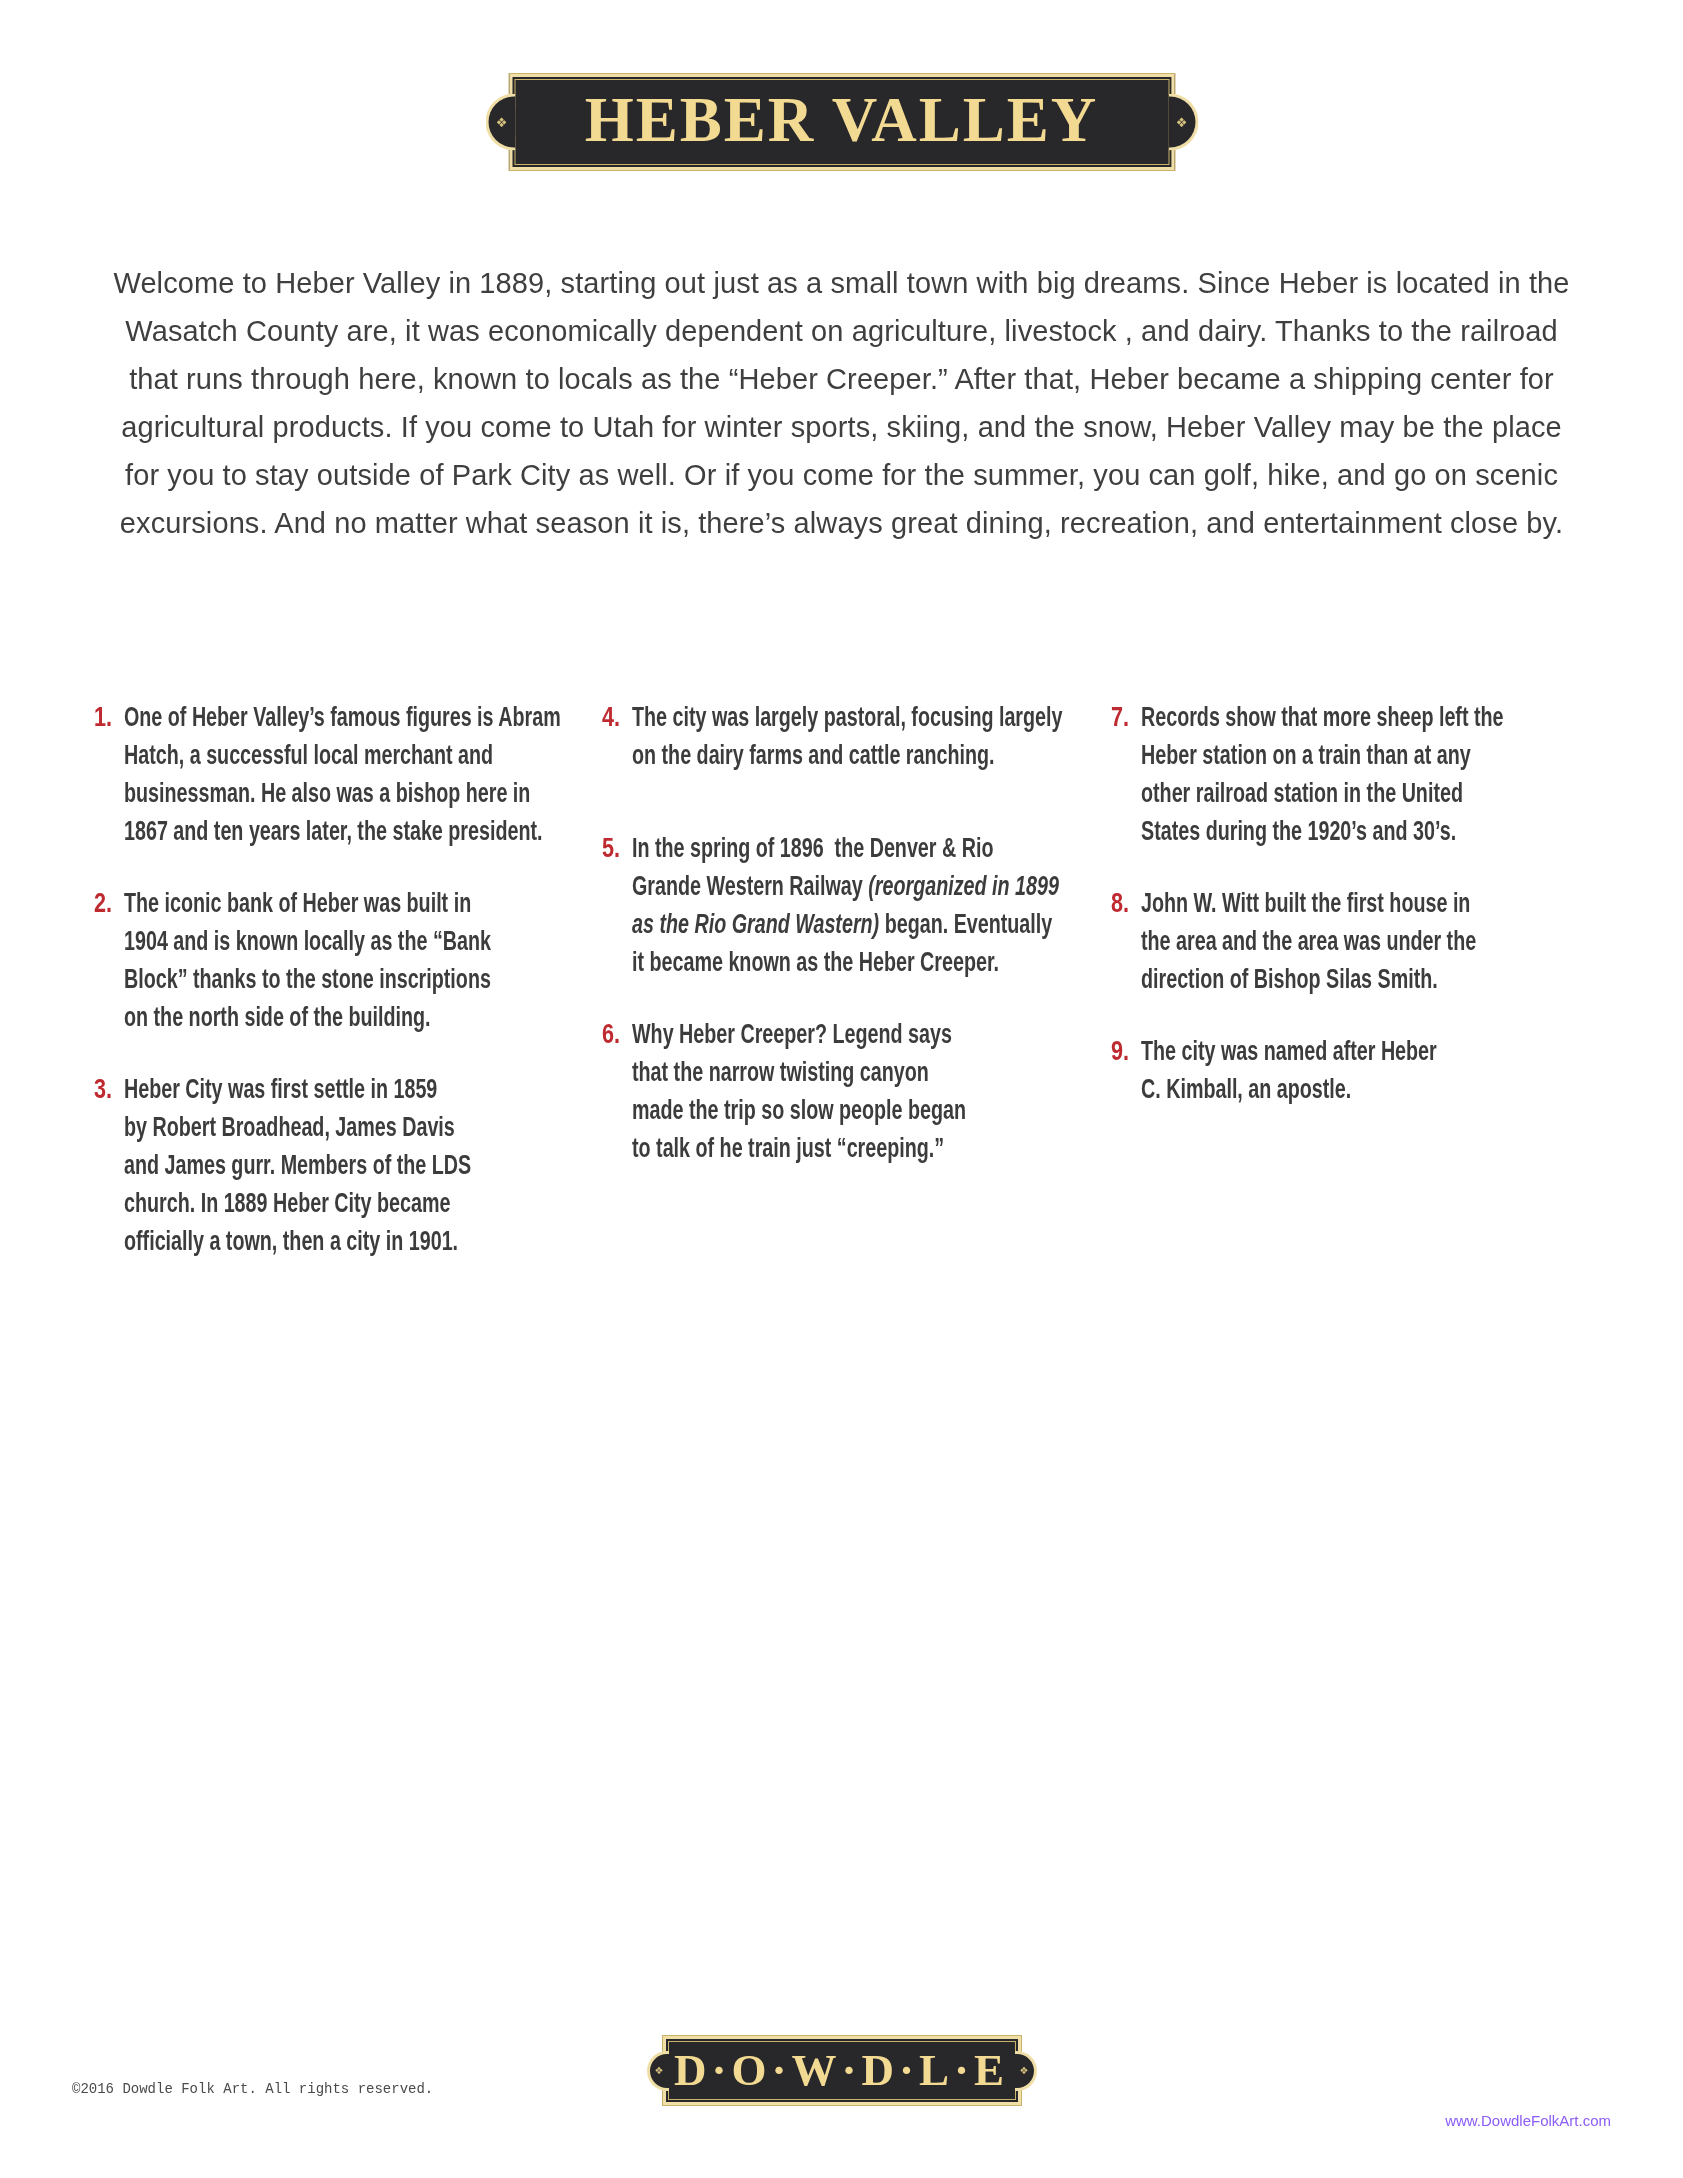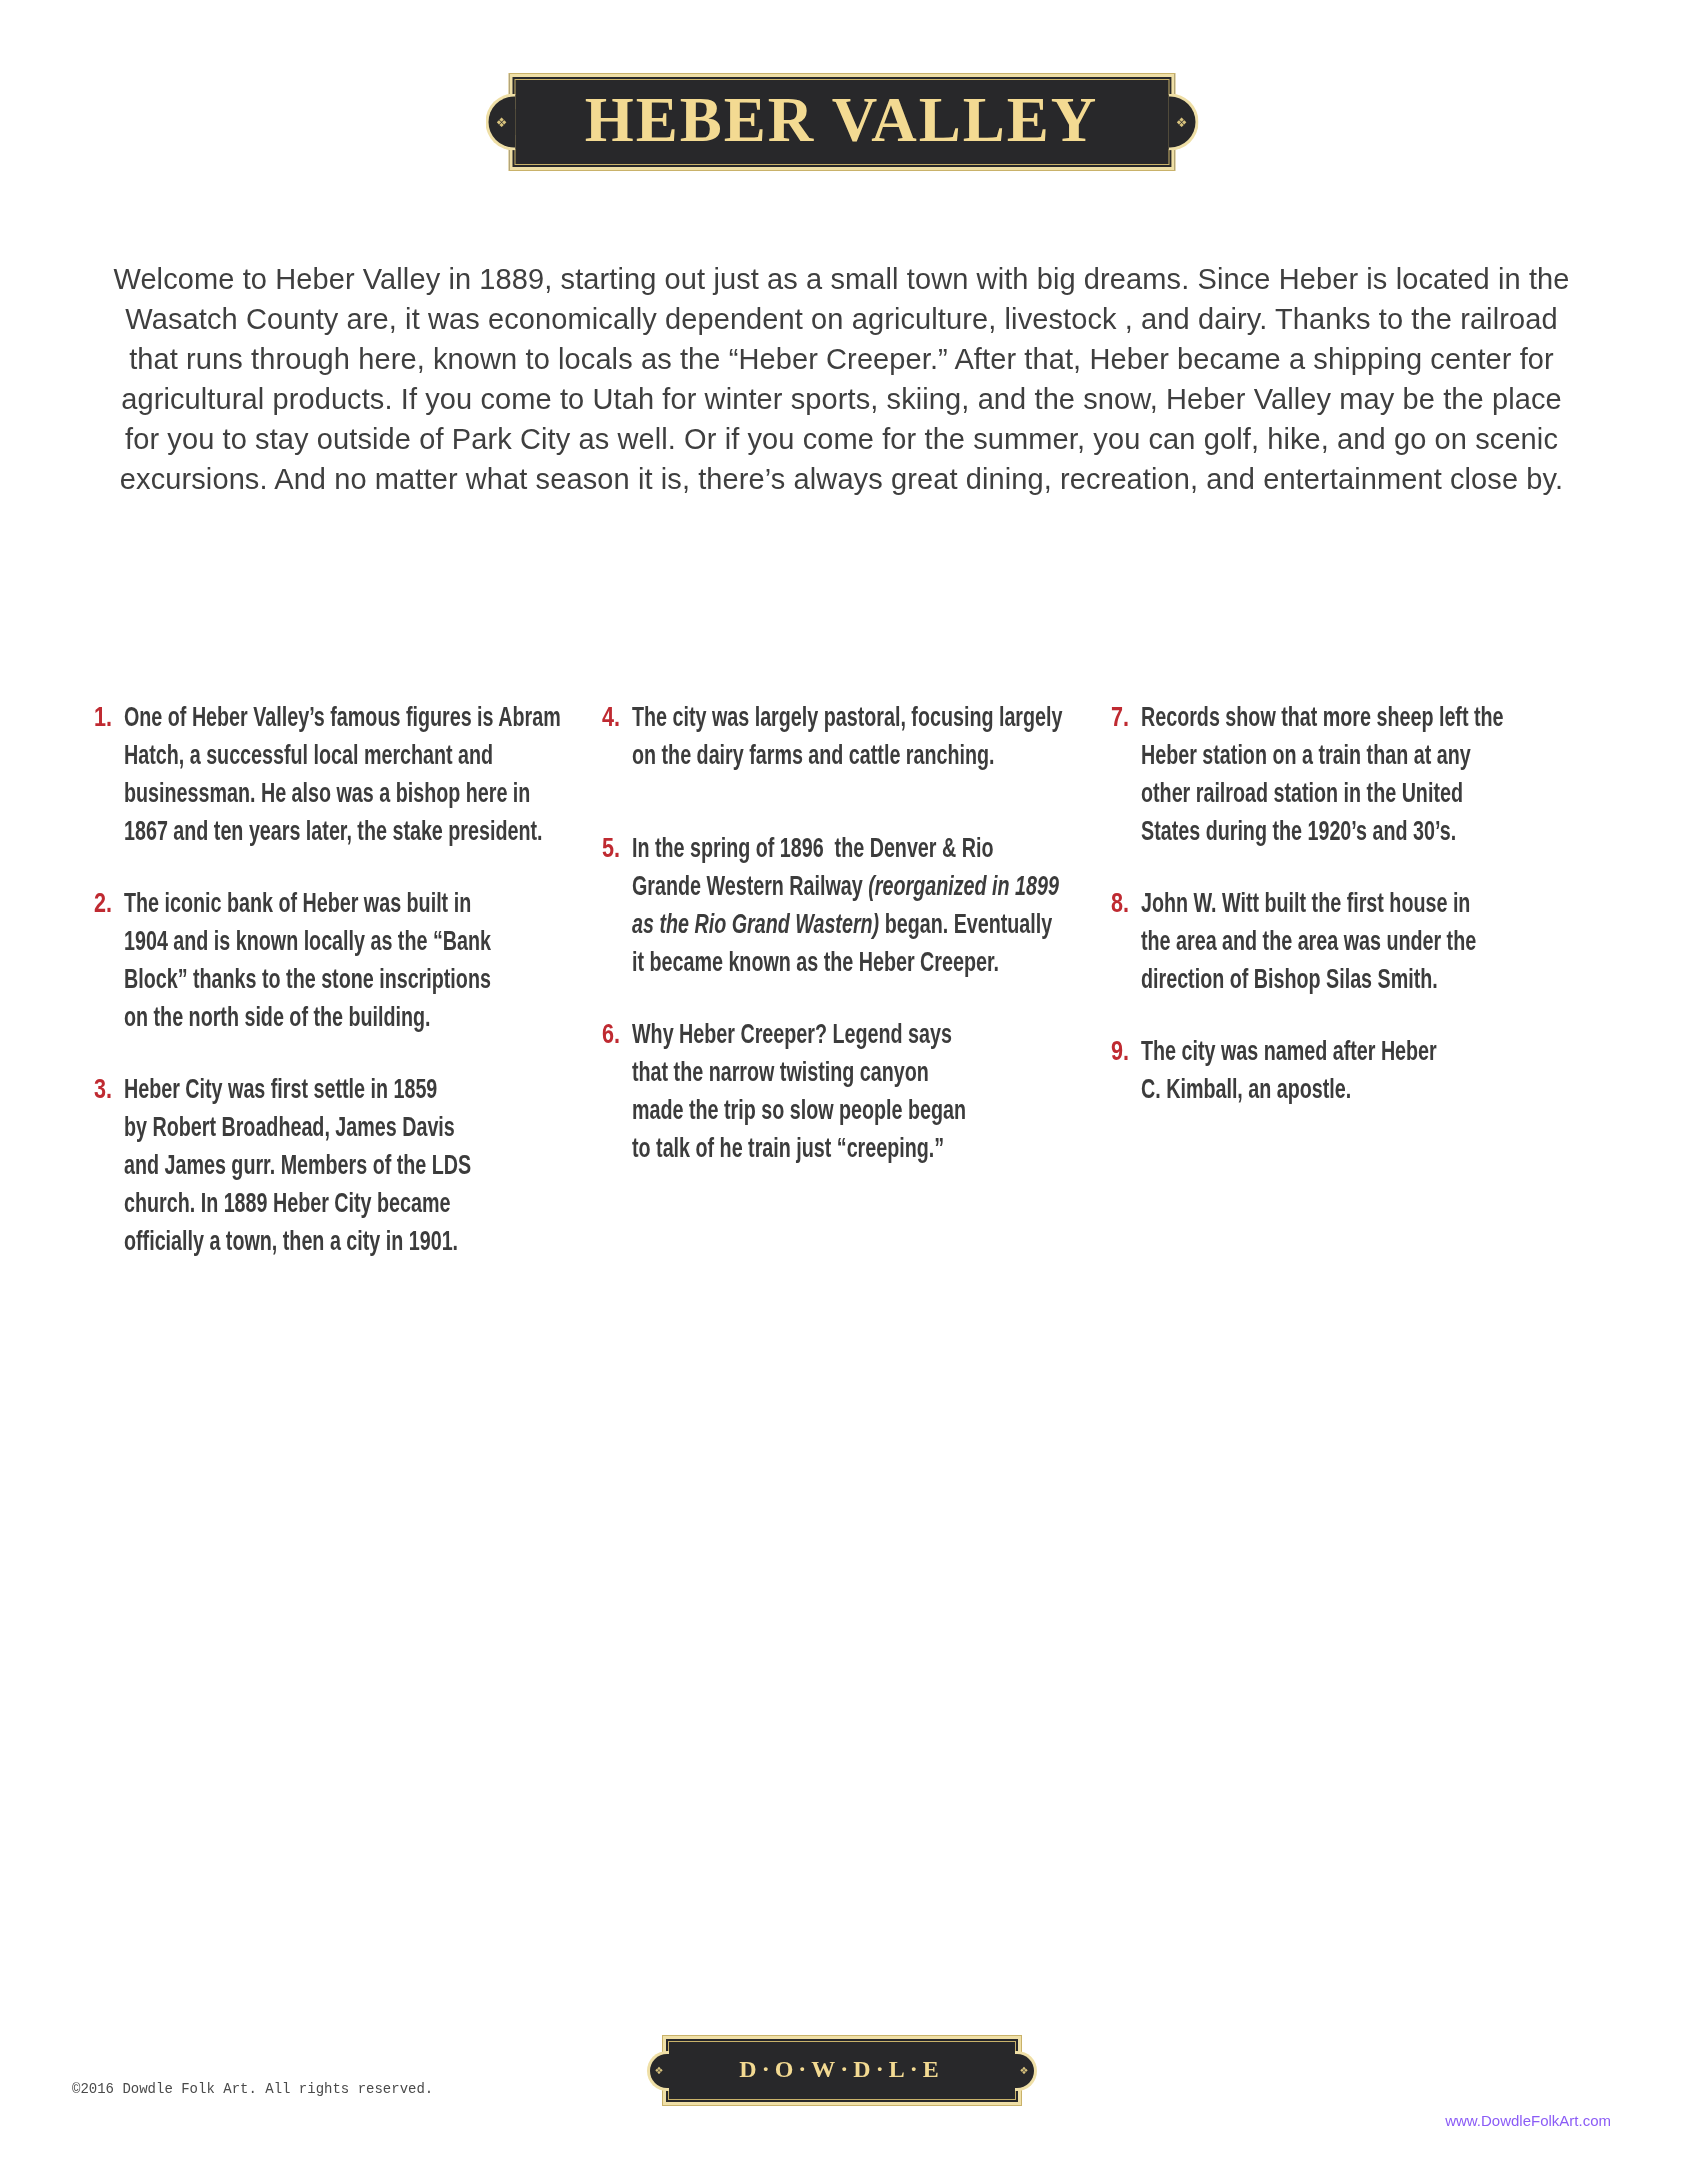--- a/index.html
+++ b/index.html
@@ -27,21 +27,21 @@
   .plaque-header { top: 74px;  width: 665px; height: 96px; transform: translateX(-50%); }
   .plaque-footer { top: 2036px; width: 358px; height: 69px; transform: translateX(-50%); }
 
   .plaque-title {
     font-family: "Liberation Serif", serif;
     font-weight: 700;
     color: #f3da92;
     white-space: pre;
   }
   .plaque-header .plaque-title { font-size: 63px; letter-spacing: 2px; padding-bottom: 3px; }
-  .plaque-footer .plaque-title { font-size: 24px; letter-spacing: 5px; padding-bottom: 2px; }
+  .plaque-footer .plaque-title { font-size: 45px; letter-spacing: 5px; padding-bottom: 2px; }
 
   .tab {
     position: absolute; top: 50%; transform: translateY(-50%);
     background: #28282a;
     display: flex; align-items: center; justify-content: center;
     color: #d9c37e;
   }
   .plaque-header .tab { width: 30px; height: 57px; }
   .plaque-footer .tab { width: 22px; height: 40px; }
   .tab-left  { border: 3px solid #efdfa6; border-right: none; border-radius: 989px 0 0 989px; }
@@ -52,21 +52,21 @@
   .plaque-footer .tab-right { right: -19px; }
   .floret { font-size: 13px; line-height: 1; }
   .plaque-footer .floret { font-size: 10px; }
 
   
   .welcome {
     position: absolute;
     top: 259px; left: 0; width: 1683px;
     text-align: center;
     font-size: 29px;
-    line-height: 40px;
+    line-height: 48px;
     color: #3f3f3f;
     white-space: pre;
     letter-spacing: 0.1px;
   }
 
   
   .facts {
     position: absolute;
     top: 698px; left: 94px;
     display: grid;

